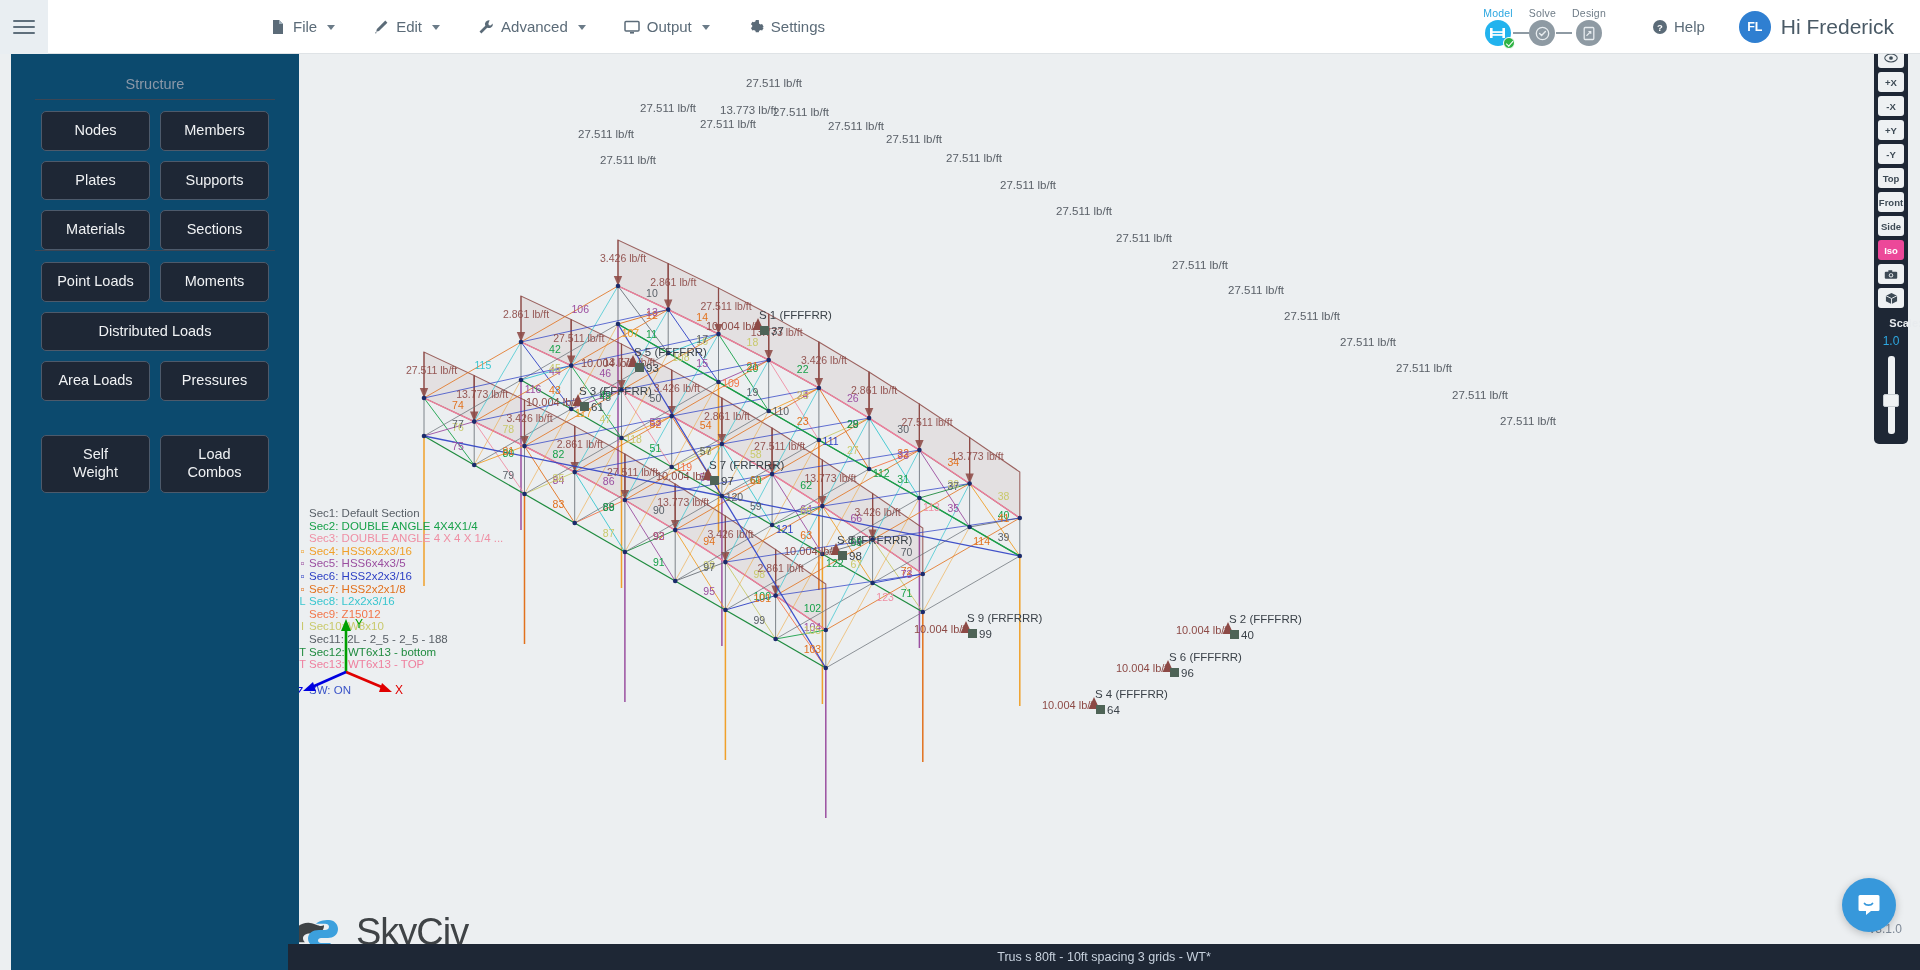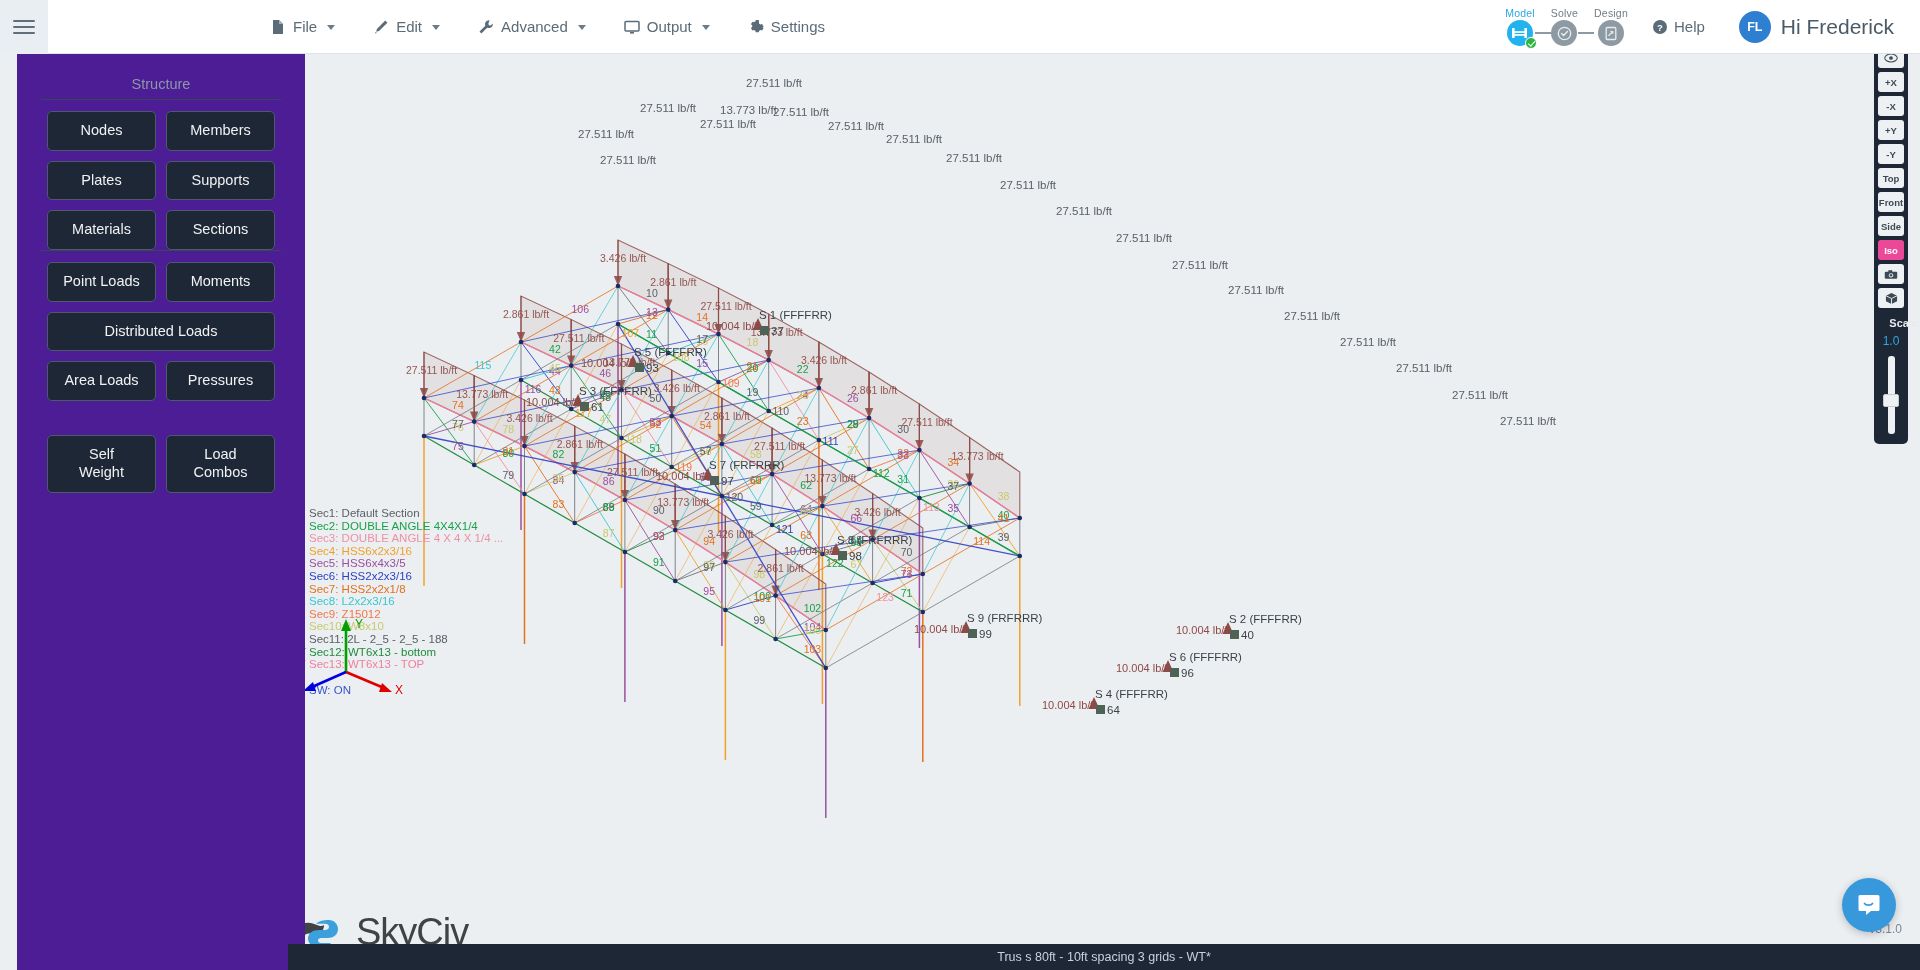--- a/index.html
+++ b/index.html
@@ -35,21 +35,21 @@
     border-right: 4.5px solid transparent; border-top: 5px solid #6b7b88;
     margin-left: 3px; margin-top: 2px;
   }
   .menu-ico { width: 16px; height: 16px; display:inline-block; }
 
   #topright {
     margin-left: auto; display: flex; align-items: center; height: 54px;
     padding-right: 18px; gap: 0;
   }
   
-  #stages { display: flex; align-items: flex-start; margin-right: 24px; }
+  #stages { display: flex; align-items: flex-start; margin-right: 46px; }
   .stage { display: flex; flex-direction: column; align-items: center; position: relative; }
   .stage-label { font-size: 10.5px; margin-bottom: 1px; letter-spacing: .2px; }
   .stage-circ {
     width: 26px; height: 26px; border-radius: 50%;
     display: flex; align-items: center; justify-content: center; position: relative;
     cursor: pointer;
   }
   .stage-conn { width: 16px; height: 2px; background: #8e9aa3; margin-top: 25px; }
   .badge-ok {
     position: absolute; right: -4px; bottom: -3px; width: 12px; height: 12px;
@@ -64,22 +64,22 @@
   #help-item { color: #5b6b78; font-size: 15px; display: flex; align-items: center; gap: 6px; cursor: pointer; margin-right: 28px; }
   #avatar {
     width: 32px; height: 32px; border-radius: 50%; background: #2f7fd1; color: #fff;
     display: flex; align-items: center; justify-content: center;
     font-size: 12.5px; font-weight: bold; margin-right: 10px;
   }
   #username { color: #4a5a66; font-size: 21px; display: flex; align-items: center; gap: 8px; cursor: pointer; }
 
   
   #sidebar {
-    position: absolute; left: 17px; top: 54px; width: 288px; height: 916px;
-    background: #4c1d95; padding: 10px 0 0 0; z-index: 30;
+    position: absolute; left: 11px; top: 54px; width: 288px; height: 916px;
+    background: #0c4a6e; padding: 10px 0 0 0; z-index: 30;
   }
   .sec-title {
     color: #8b98a8; font-size: 14.5px; text-align: center;
     padding: 12px 0 7px 0;
   }
   .sec-rule { height: 1px; background: #3b4655; margin: 0 24px 11px 24px; }
   .btn-grid { display: flex; flex-wrap: wrap; gap: 10px; padding: 0 30px; }
   .sbtn {
     flex: 0 0 calc(50% - 5px);
     border: 1px solid #4d5a6b; border-radius: 5px; background: #1e2735;

